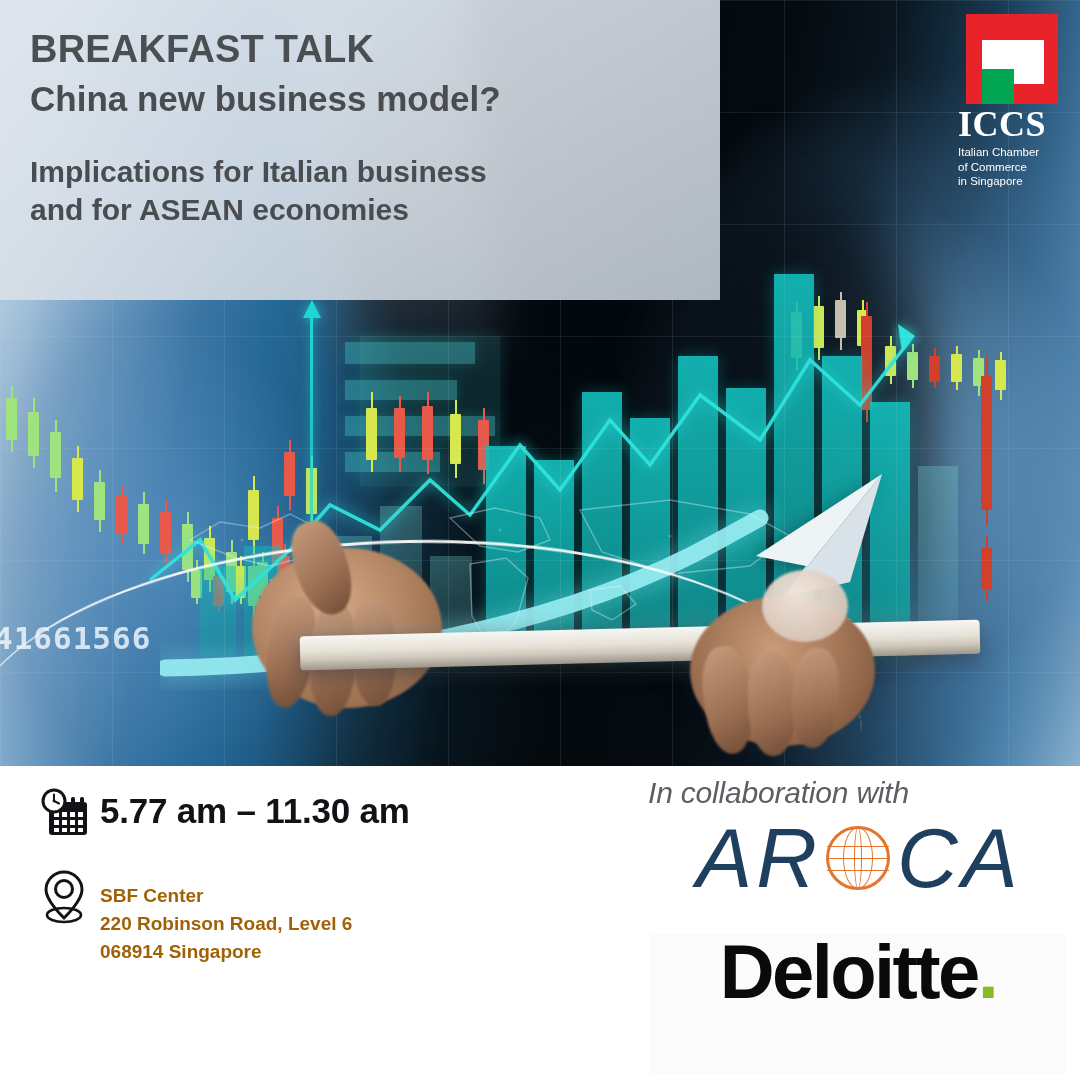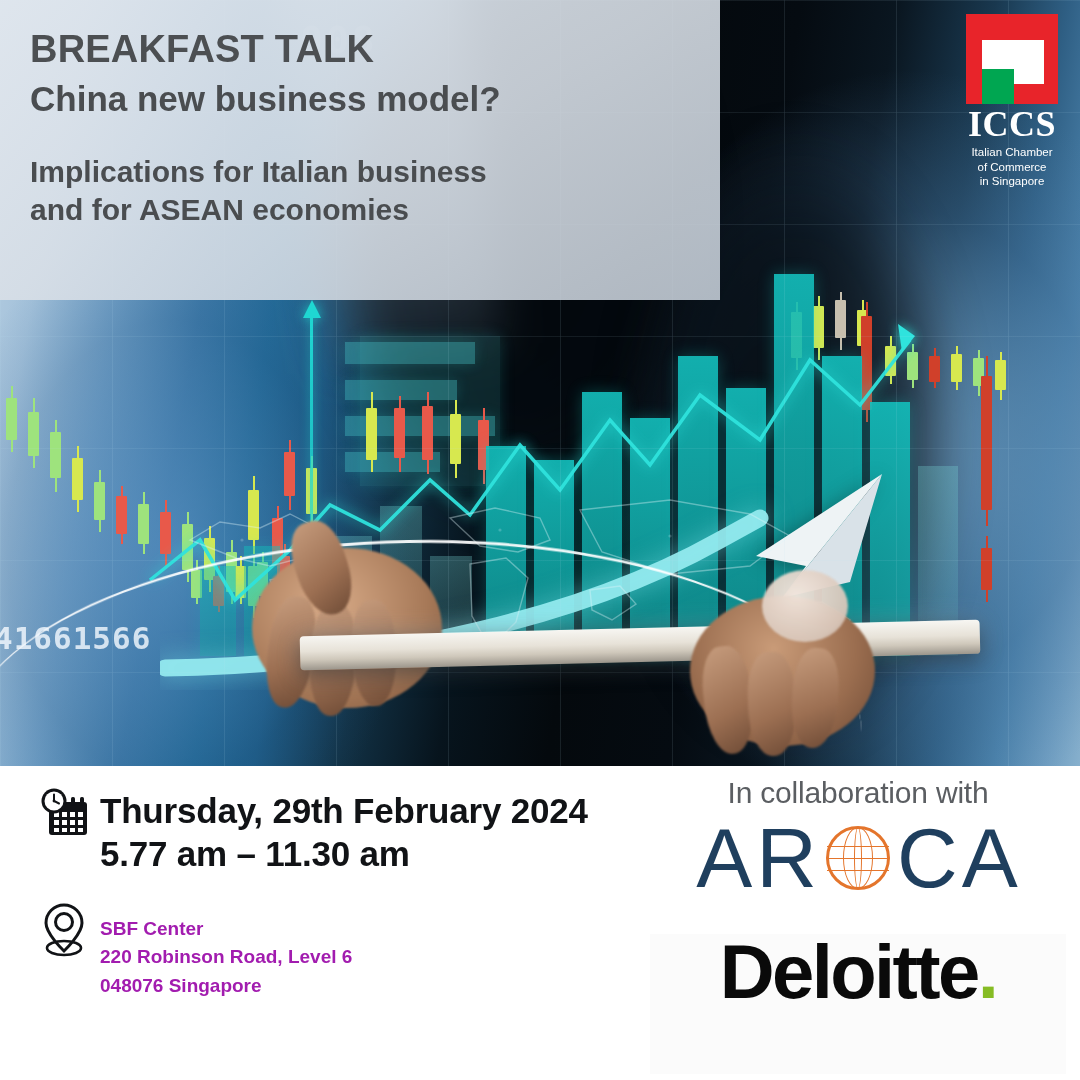--- a/index.html
+++ b/index.html
@@ -155,21 +155,21 @@
     font-size:35px; font-weight:700; color:#4a4d50;
     margin-top:8px; line-height:1.15;
   }
   .t-body {
     font-size:30px; font-weight:700; color:#4a4d50;
     margin-top:34px; line-height:1.28;
   }
 
   
   .iccs {
-    position:absolute; right:14px; top:14px; width:108px; text-align:center;
+    position:absolute; right:14px; top:14px; width:108px; text-align:left;
   }
   .iccs-mark {
     position:relative; width:92px; height:90px; margin:0 auto;
     background:#e8242a;
   }
   .iccs-mark .notch {
     position:absolute; left:16px; top:26px; width:62px; height:44px; background:#ffffff;
   }
   .iccs-mark .green {
     position:absolute; left:16px; top:55px; width:32px; height:35px; background:#00a651;
@@ -188,23 +188,23 @@
     position:absolute; left:0; top:766px; width:1080px; height:314px; background:#ffffff;
   }
   .info { position:absolute; left:28px; top:22px; width:620px; }
   .info-row { display:flex; align-items:flex-start; }
   .ic { width:72px; flex:0 0 72px; display:flex; justify-content:center; }
   .when-text { padding-top:2px; }
   .when-l1 { font-size:35px; font-weight:700; color:#111316; letter-spacing:-.2px; line-height:1.22; white-space:nowrap; }
   .when-l2 { font-size:35px; font-weight:700; color:#111316; letter-spacing:-.2px; line-height:1.22; }
   .where-row { margin-top:26px; }
   .where-title { font-size:35px; font-weight:700; color:#111316; letter-spacing:-.2px; line-height:1.1; }
-  .addr { margin-top:14px; font-size:19px; font-weight:600; color:#a21caf; line-height:1.48; }
-
-  .collab { position:absolute; left:648px; top:10px; width:420px; text-align:center; }
+  .addr { margin-top:14px; font-size:19px; font-weight:600; color:#a16207; line-height:1.48; }
+
+  .collab { position:absolute; left:648px; top:10px; width:420px; text-align:left;font-style:italic; }
   .collab-h { font-size:30px; color:#5b5e62; font-weight:400; letter-spacing:-.2px; }
   .aroca { margin-top:10px; }
   .aroca-word {
     position:relative; display:flex; justify-content:center; align-items:center;
     height:76px; gap:2px;
   }
   .aroca-word .ltr {
     font-family:"Liberation Sans", sans-serif;
     font-size:84px; font-weight:300; color:#1f3f5e; line-height:1; letter-spacing:2px;
   }
@@ -467,38 +467,37 @@
               <rect x="33" y="40" width="5" height="4"></rect>
                 <rect x="41" y="40" width="5" height="4"></rect>
             </g>
             <circle cx="17" cy="13" r="12.5" fill="#111316"></circle>
             <circle cx="17" cy="13" r="9.5" fill="#ffffff"></circle>
             <path d="M17 6.5 L17 13 L22 15.5" stroke="#111316" stroke-width="2" fill="none" stroke-linecap="round"></path>
             <circle cx="17" cy="13" r="1.4" fill="#111316"></circle>
           </svg>
         </div>
         <div class="when-text">
-          <div class="when-l1">Thursday, 29th February 2024</div>
           <div class="when-l2">5.77 am – 11.30 am</div>
         </div>
       </div>
 
       <div class="info-row where-row">
         <div class="ic">
           <svg width="50" height="58" viewBox="0 0 50 58">
             <path d="M25 4 C15 4 7 12 7 22 C7 33 25 50 25 50 C25 50 43 33 43 22 C43 12 35 4 25 4 Z" fill="none" stroke="#111316" stroke-width="3"></path>
             <circle cx="25" cy="21" r="8.5" fill="none" stroke="#111316" stroke-width="3"></circle>
             <ellipse cx="25" cy="47" rx="17" ry="7" fill="none" stroke="#111316" stroke-width="2.6"></ellipse>
           </svg>
         </div>
         <div>
           <div class="addr">
             <div>SBF Center</div>
             <div>220 Robinson Road, Level 6</div>
-            <div>048076 Singapore</div>
+            <div>068914 Singapore</div>
           </div>
         </div>
       </div>
     </div>
 
     <div class="collab">
       <div class="collab-h">In collaboration with</div>
 
       <div class="aroca">
         <div class="aroca-word">

